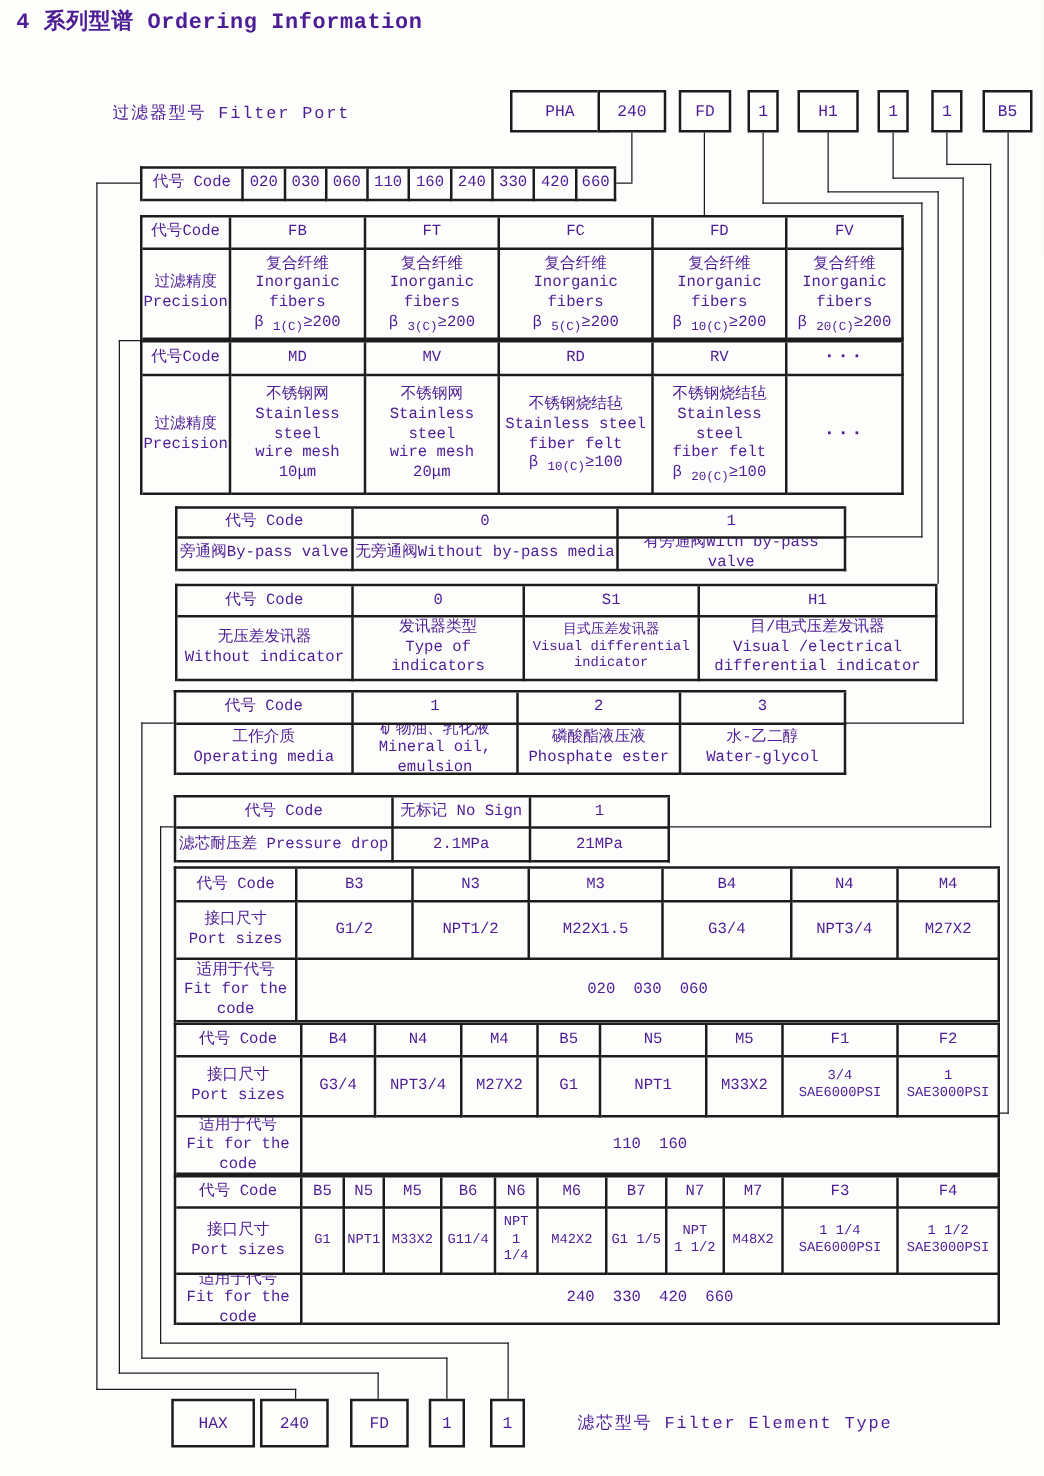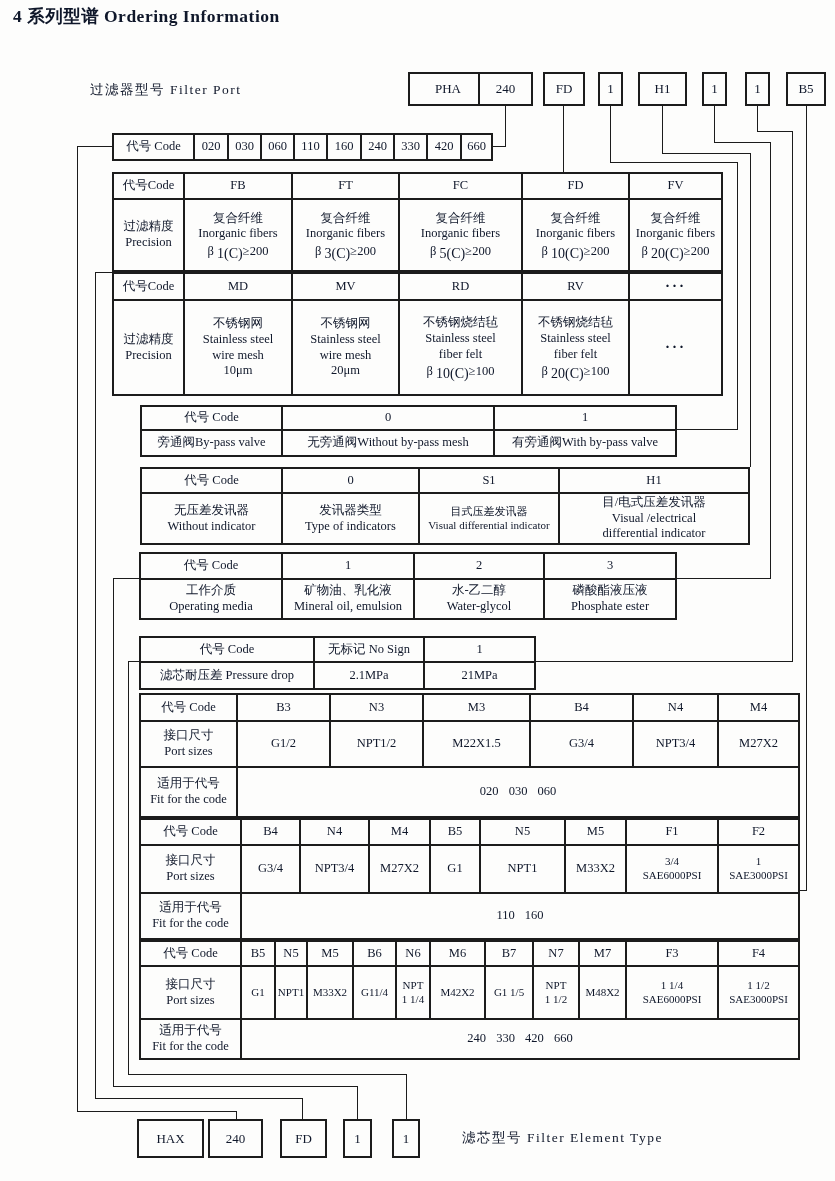--- a/index.html
+++ b/index.html
@@ -1,30 +1,30 @@
 <!DOCTYPE html>
 <html><head>
 <meta charset="utf-8">
 <style>
   html,body{margin:0;padding:0;background:#f4f4f2}
-  #canvas{position:relative;width:835px;height:1181px;background:#fdfdfc;color:#0f172a;
-          font-family:Liberation Serif, serif;overflow:hidden}
+  #canvas{position:relative;width:835px;height:1181px;background:#fdfdfc;color:#4c1d95;
+          font-family:Liberation Mono, monospace;overflow:hidden}
   .title{position:absolute;left:13px;top:4px;font-size:17.5px;font-weight:bold;letter-spacing:.5px;white-space:nowrap}
   .lbl{position:absolute;font-size:13.5px;letter-spacing:1.5px;white-space:nowrap}
   .box{position:absolute;border:2px solid #1c1c1c;background:#fdfdfc;display:flex;align-items:center;
        justify-content:center;font-size:13px;box-sizing:border-box}
   .tbl{position:absolute;display:grid;border-top:2px solid #1c1c1c;border-left:2px solid #1c1c1c;
        background:#fdfdfc;box-sizing:border-box}
   .c{border-right:2px solid #1c1c1c;border-bottom:2px solid #1c1c1c;box-sizing:border-box;
      display:flex;flex-direction:column;align-items:center;justify-content:center;
      text-align:center;font-size:12.5px;line-height:1.25;overflow:hidden;padding:0 1px}
   .sm{font-size:11px}
   .fitv{word-spacing:7px;grid-column:2/-1}
   .dots{font-weight:bold;font-size:15px;letter-spacing:2px}
-  .beta .bsub{font-size:14px;position:relative;top:3px}
+  .beta .bsub{font-size:10px;position:relative;top:3px}
   .vl,.hl{position:absolute;background:#1c1c1c}
   .vl{width:1px}.hl{height:1px}
 </style>
 </head>
 <body>
 
 <div id="canvas">
 
   <div class="title">4 系列型谱 Ordering Information</div>
 
@@ -127,21 +127,21 @@
       <span class="beta"><span>β </span><span class="bsub">20(C)</span><span>≥100</span></span>
     </div>
     <div class="c dots">···</div>
   </div>
 
   <div class="tbl" style="left:140px;top:405px;width:537px;height:52px;grid-template-columns:141px 212px 182px;grid-template-rows:24px 26px">
     <div class="c">代号 Code</div>
     <div class="c">0</div>
     <div class="c">1</div>
     <div class="c">旁通阀By-pass valve</div>
-    <div class="c">无旁通阀Without by-pass mesh</div>
+    <div class="c">无旁通阀Without by-pass media</div>
     <div class="c">有旁通阀With by-pass valve</div>
   </div>
 
   <div class="tbl" style="left:140px;top:467px;width:610px;height:78px;grid-template-columns:141px 137px 140px 190px;grid-template-rows:25px 51px">
     <div class="c">代号 Code</div>
     <div class="c">0</div>
     <div class="c">S1</div>
     <div class="c">H1</div>
     <div class="c">
       <span>无压差发讯器</span>
@@ -169,26 +169,26 @@
     <div class="c">3</div>
     <div class="c">
       <span>工作介质</span>
       <span>Operating media</span>
     </div>
     <div class="c">
       <span>矿物油、乳化液</span>
       <span>Mineral oil, emulsion</span>
     </div>
     <div class="c">
+      <span>磷酸酯液压液</span>
+      <span>Phosphate ester</span>
+    </div>
+    <div class="c">
       <span>水-乙二醇</span>
       <span>Water-glycol</span>
-    </div>
-    <div class="c">
-      <span>磷酸酯液压液</span>
-      <span>Phosphate ester</span>
     </div>
   </div>
 
   <div class="tbl" style="left:139px;top:636px;width:397px;height:54px;grid-template-columns:174px 110px 111px;grid-template-rows:25px 27px">
     <div class="c">代号 Code</div>
     <div class="c">无标记 No Sign</div>
     <div class="c">1</div>
     <div class="c">滤芯耐压差 Pressure drop</div>
     <div class="c">2.1MPa</div>
     <div class="c">21MPa</div>

